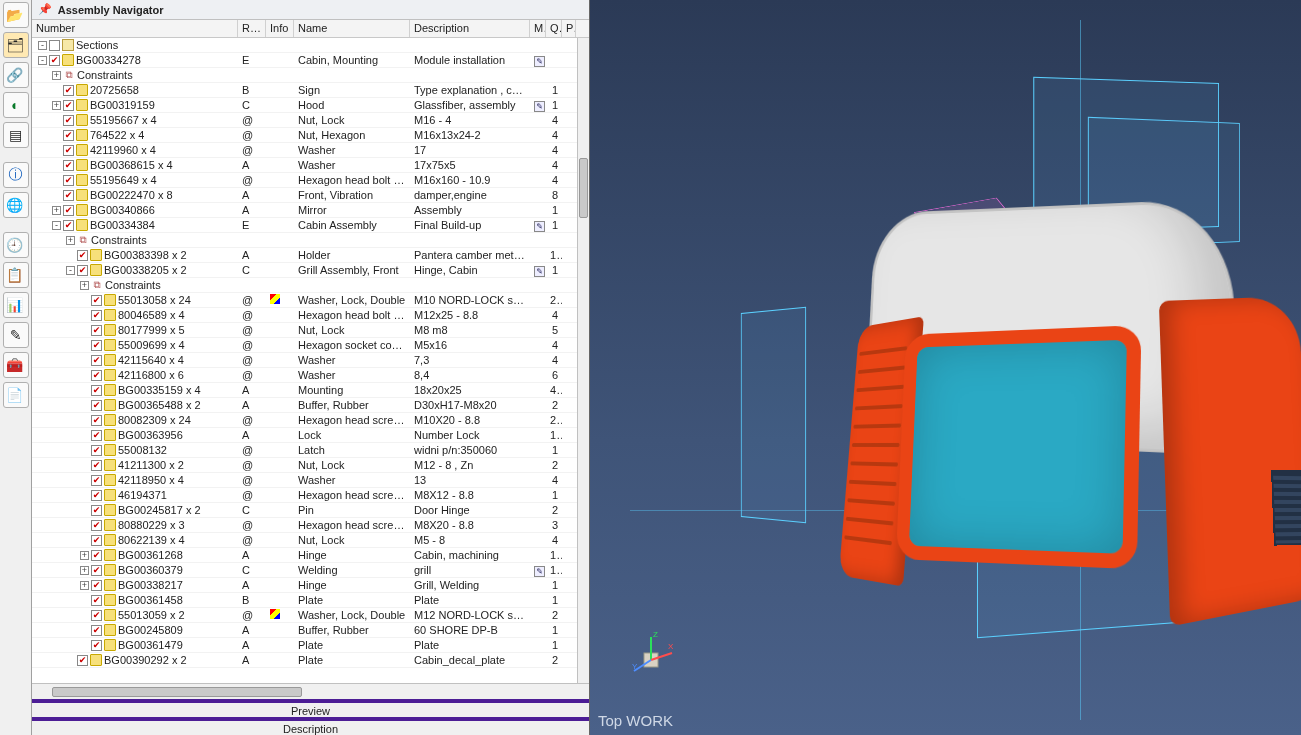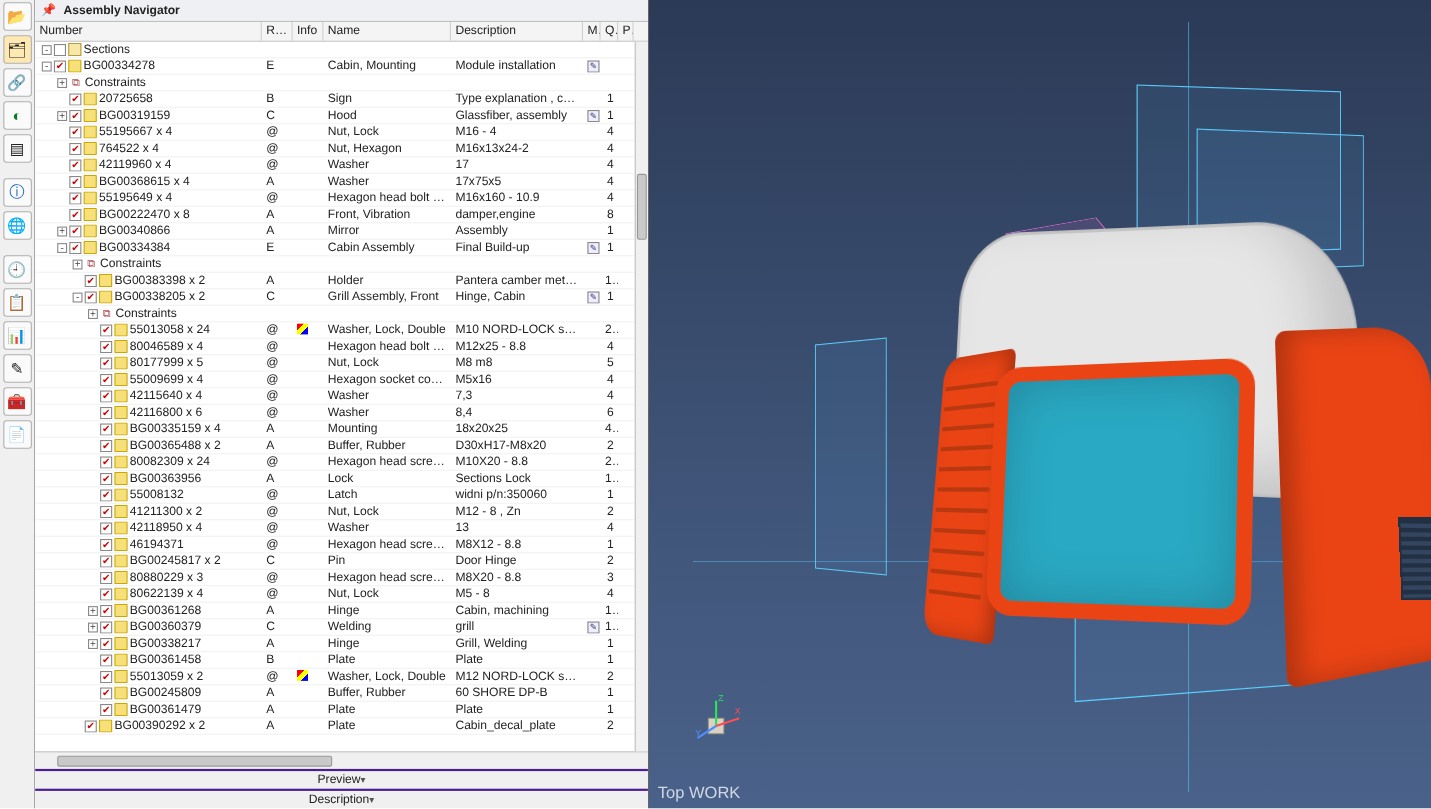--- a/index.html
+++ b/index.html
@@ -39,21 +39,21 @@
   .ico-folder { background: #f6e8a8; border: 1px solid #b89c3e; }
   .ico-constraints { color: #b05050; }
   .num-text { overflow: hidden; text-overflow: ellipsis; }
   .info-dot { width: 10px; height: 10px; display: inline-block; }
   .info-multi { background: linear-gradient(135deg, red 33%, yellow 33% 66%, blue 66%); }
   .m-box { width: 11px; height: 11px; border: 1px solid #888; background: #eef; display: inline-flex; align-items: center; justify-content: center; font-size: 8px; color: #336; }
 
   .hscroll { height: 16px; border-top: 1px solid #c0c0c0; background: #f0f0f0; display: flex; align-items: center; }
   .hscroll .thumb { margin-left: 20px; width: 250px; height: 10px; background: #c9c9c9; border: 1px solid #999; border-radius: 2px; }
 
-  .panel-collapsed { height: 18px; padding: 2px 6px; background: #f0f0f0; border-top: 2px solid #4c1d95; display: flex; justify-content: center; align-items: center; cursor: pointer; }
+  .panel-collapsed { height: 18px; padding: 2px 6px; background: #f0f0f0; border-top: 4px solid #4c1d95; display: flex; justify-content: space-between; align-items: center; cursor: pointer; flex-direction: column; }
   .panel-collapsed .chev { font-size: 9px; color: #555; }
 
   .viewport { flex: 1; position: relative; background: linear-gradient(180deg, #2b3a56 0%, #3f5478 60%, #4a6189 100%); overflow: hidden; }
   .triad { position: absolute; left: 40px; bottom: 60px; width: 46px; height: 46px; }
   .view-label { position: absolute; left: 8px; bottom: 6px; color: #cfd8e6; font-size: 15px; }
 
   .cabin { position: absolute; left: 210px; top: 170px; width: 520px; height: 480px; }
   .cabin-body { position: absolute; left: 50px; top: 35px; width: 380px; height: 240px; background: #e6e6e6; border-radius: 60px 90px 30px 30px / 70px 110px 30px 30px; border: 2px solid #c4c4c4; transform: perspective(900px) rotateY(-18deg) rotateX(6deg); box-shadow: inset -30px -20px 50px rgba(0,0,0,0.15), 0 0 0 1px #bbb; }
   .cabin-window { position: absolute; left: 90px; top: 158px; width: 250px; height: 235px; background: #2aa9c4; border: 14px solid #ea4415; border-radius: 26px; transform: perspective(900px) rotateY(-18deg) rotateX(6deg); box-shadow: inset 0 0 50px rgba(0,0,0,0.2); }
   .cabin-front { position: absolute; left: 30px; top: 150px; width: 100px; height: 260px; background: #ea4415; border-radius: 22px 8px 8px 22px; transform: perspective(900px) rotateY(-50deg) rotateX(6deg); box-shadow: inset -10px 0 20px rgba(0,0,0,0.25); }
@@ -502,21 +502,21 @@
           <div class="tree-row">
             <div class="tree-cell col-num num-cell" style="padding-left: 48px;">
               <span class="exp empty"></span>
               <span class="chk">✔</span>
               <span class="ico ico-part"></span>
               <span class="num-text">BG00363956</span>
             </div>
             <div class="tree-cell col-re">A</div>
             <div class="tree-cell col-info"></div>
             <div class="tree-cell col-name">Lock</div>
-            <div class="tree-cell col-desc">Sections Lock</div>
+            <div class="tree-cell col-desc">Number Lock</div>
             <div class="tree-cell col-m"></div>
             <div class="tree-cell col-q">1…</div>
             <div class="tree-cell col-p"></div>
           </div>
           <div class="tree-row">
             <div class="tree-cell col-num num-cell" style="padding-left: 48px;">
               <span class="exp empty"></span>
               <span class="chk">✔</span>
               <span class="ico ico-part"></span>
               <span class="num-text">55008132</span>

